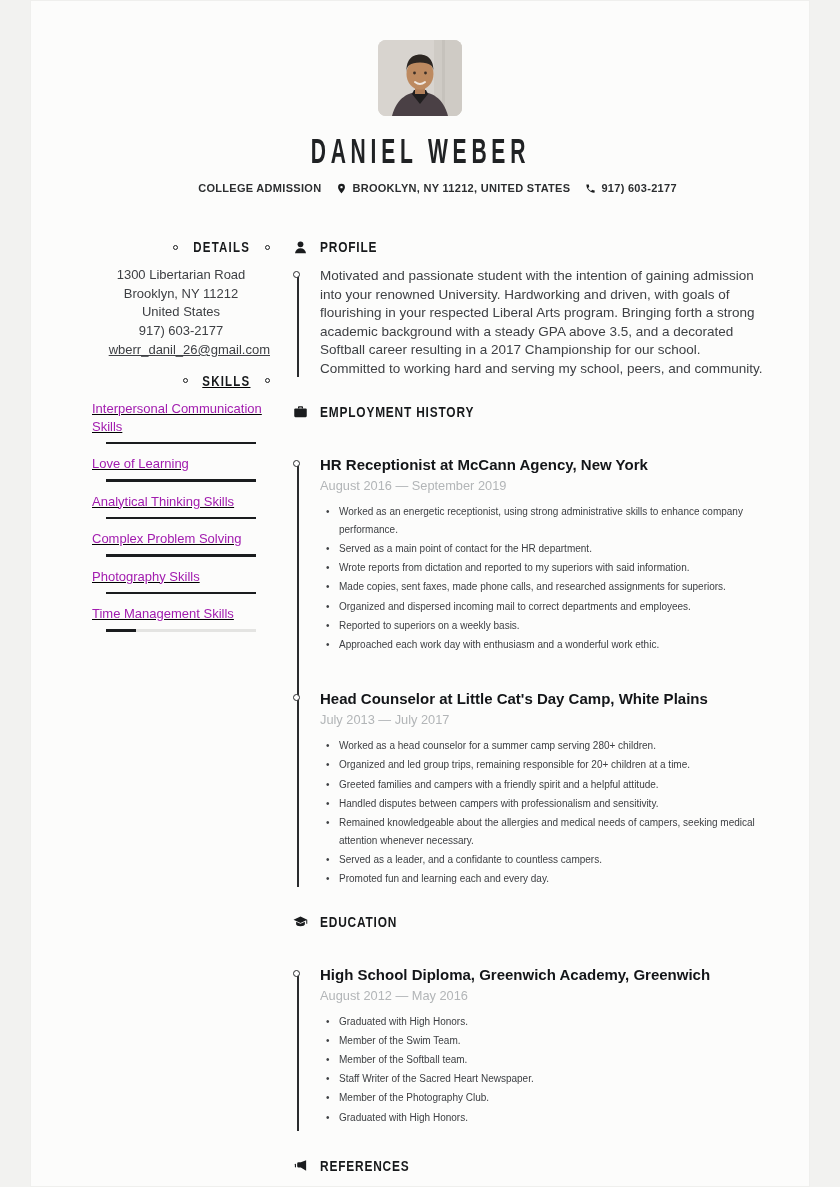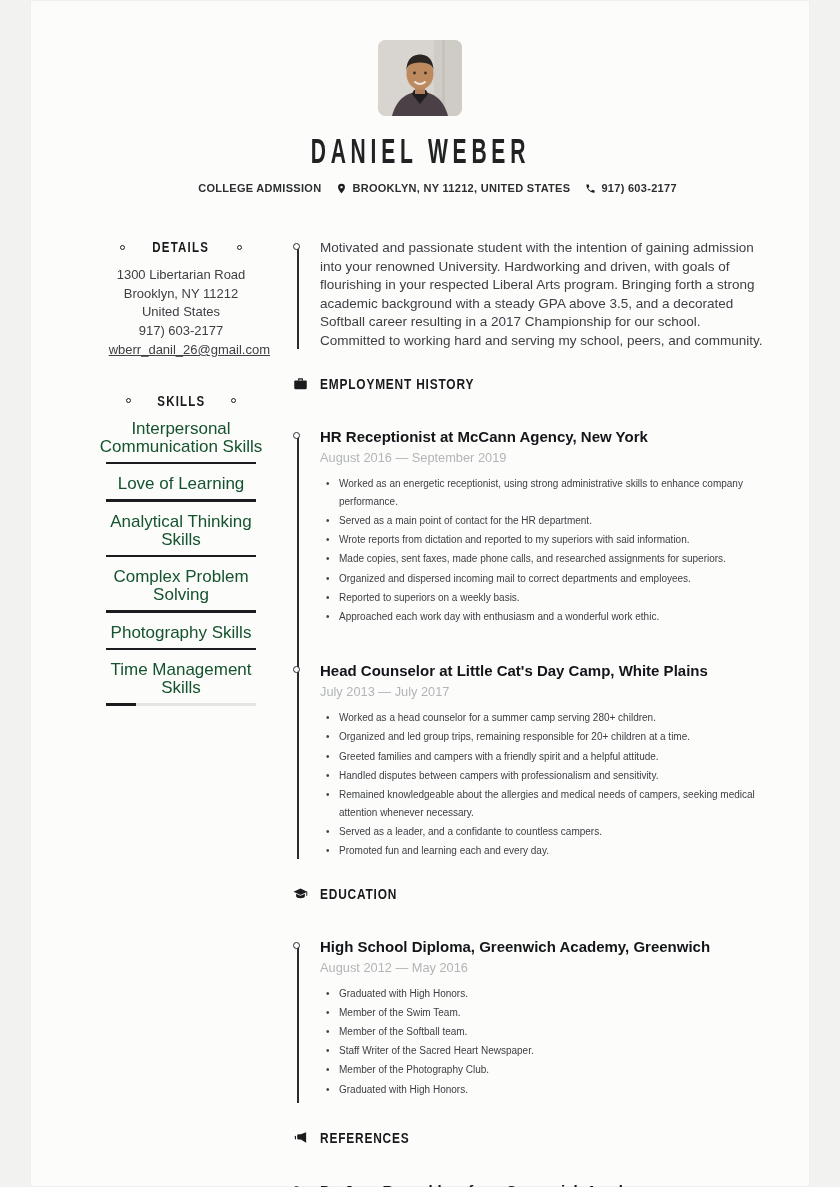--- a/index.html
+++ b/index.html
@@ -29,33 +29,33 @@
   .meta-item { display:flex; align-items:center; gap:5px; }
   .meta .micon { display:flex; }
   .meta .micon svg { width:11px; height:11px; fill:#1a1c1e; }
 
   
   .columns { display:flex; padding:0 45px 0 62px; margin-top:45px; }
   .sidebar { width:178px; flex:none; }
   .content { flex:1; margin-left:22px; min-width:0; }
 
   
-  .side-head { display:flex; align-items:center; justify-content:center; gap:21px; margin-bottom:11px; }
+  .side-head { display:flex; align-items:center; justify-content:flex-end; gap:9px; margin-bottom:11px; }
   .ring { width:5px; height:5px; border:1.5px solid #1a1c1e; border-radius:50%; flex:none; }
   h2.side-title {
     display:inline-block; font-size:14px; font-weight:700; color:#17191b;
     letter-spacing:1.5px; transform:scaleX(0.82); transform-origin:center center; white-space:nowrap;
   }
   .details-lines { text-align:center; font-size:13px; line-height:18.5px; color:#3e4044; }
   .dline { }
   .email-line { text-align:right; margin-top:0px; }
   .email-link { font-size:13px; line-height:18.5px; color:#3e4044; text-decoration:underline; cursor:pointer; }
-  .skills-section { margin-top:33px; }
+  .skills-section { margin-top:13px;text-decoration:underline; }
   .skill { margin-bottom:11px; }
-  .skill-label { text-align:center; font-size:17px; line-height:18px; color:#14532d; }
+  .skill-label { font-size:13px; line-height:18px; color:#a21caf; }
   .skill-bar { height:2.5px; background:#e4e4e2; width:150px; margin:6px auto 0; }
   .skill-fill { height:100%; background:#1a1c1e; width:100%; }
 
   
   section { margin-bottom:25px; }
   .sec-head { display:flex; align-items:center; gap:12px; margin-bottom:12px; }
   .sec-head .sicon { width:16px; height:16px; display:flex; align-items:center; justify-content:center; flex:none; }
   .sec-head .sicon svg { width:15px; height:15px; fill:#1a1c1e; }
   h2.sec-title {
     display:inline-block; font-size:14.5px; font-weight:700; color:#17191b;
@@ -202,20 +202,29 @@
               </div>
             </div>
 
         </div>
       </div>
     </div>
 
     <div class="content">
 
       <section>
+        <div class="sec-head">
+          <span class="sicon">
+            <svg viewBox="0 0 24 24">
+                <circle cx="12" cy="6.8" r="4.6"></circle>
+                <path d="M3.2 21c.9-5.4 4.5-8 8.8-8s7.9 2.6 8.8 8z"></path>
+              </svg>
+          </span>
+          <h2 class="sec-title">PROFILE</h2>
+        </div>
         <div class="tbody">
           <div class="entry">
             <span class="entry-dot"></span>
             <p class="profile-text">Motivated and passionate student with the intention of gaining admission into your renowned University. Hardworking and driven, with goals of flourishing in your respected Liberal Arts program. Bringing forth a strong academic background with a steady GPA above 3.5, and a decorated Softball career resulting in a 2017 Championship for our school. Committed to working hard and serving my school, peers, and community.</p>
           </div>
         </div>
       </section>
 
       <section>
         <div class="sec-head">

